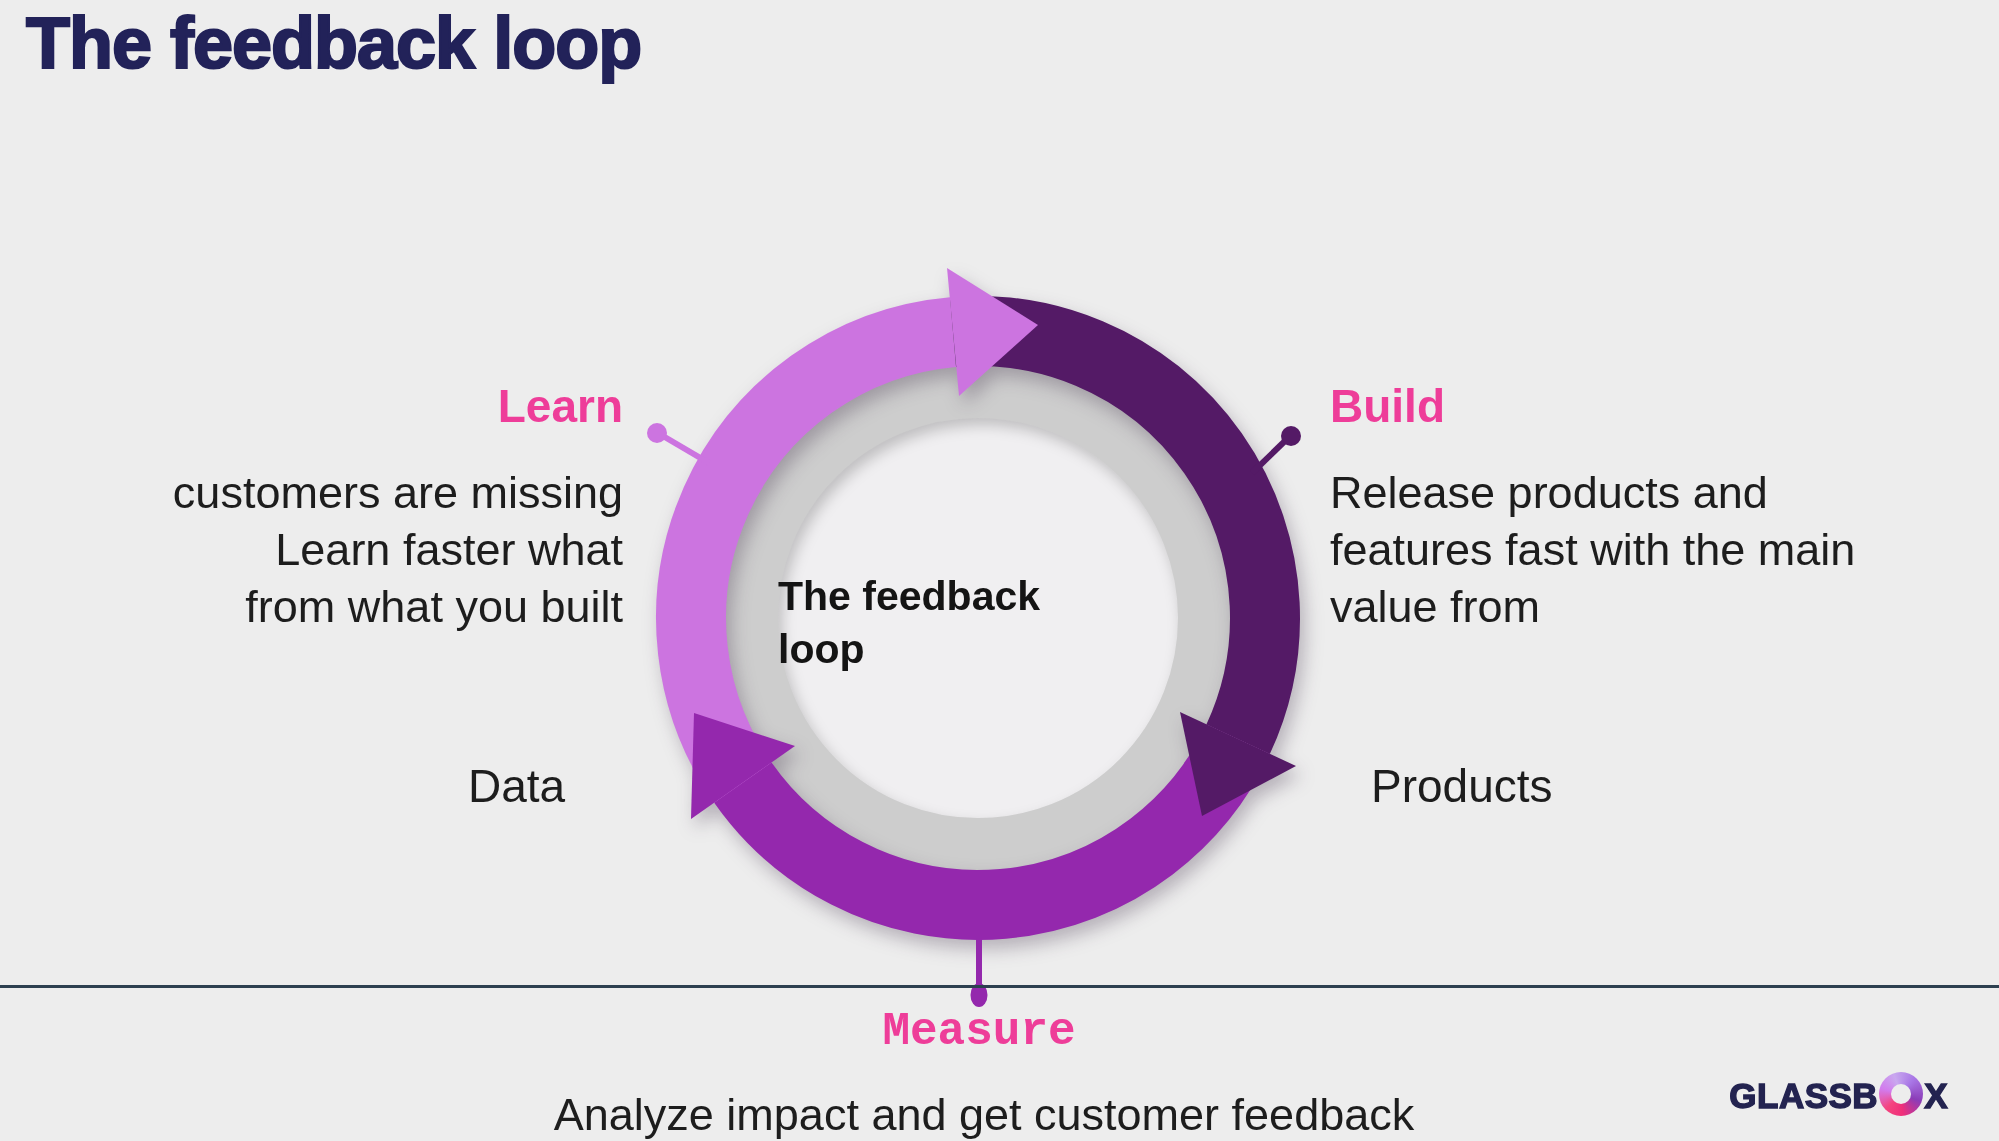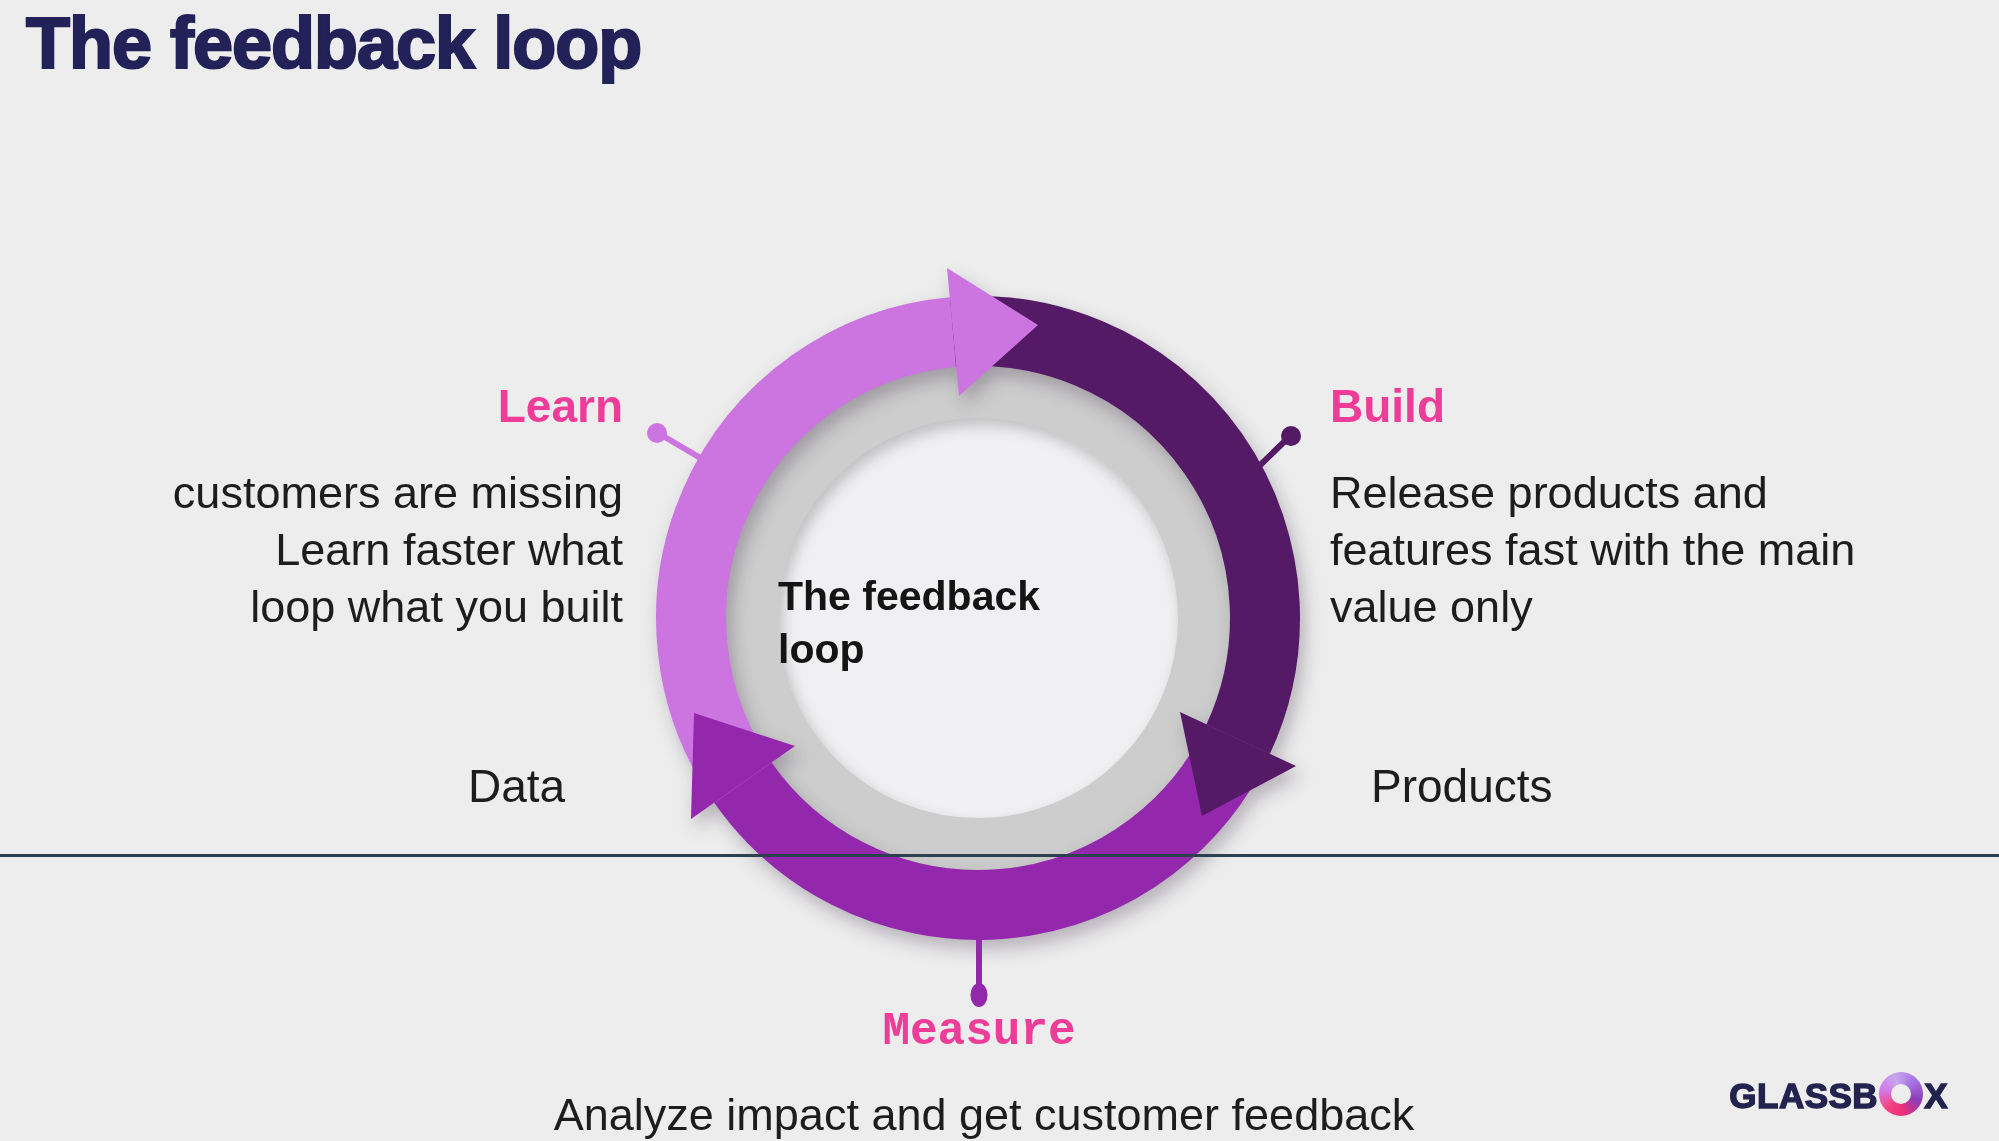--- a/index.html
+++ b/index.html
@@ -3,21 +3,21 @@
 <meta charset="utf-8">
 <style>
   html,body{margin:0;padding:0;}
   body{
     width:1999px;height:1141px;
     background:#ededed;
     font-family:"Liberation Sans", sans-serif;
     overflow:hidden;
     position:relative;
   }
-  .slide{position:absolute;inset:0;width:1999px;height:857px;}
+  .slide{position:absolute;inset:0;width:1999px;height:988px;}
 
   .page-title{
     position:absolute;left:26px;top:4px;
     font-size:72px;line-height:1.1;
     font-weight:800;
     color:#222259;
     -webkit-text-stroke:2.2px #222259;
     letter-spacing:-1px;
     margin:0;
   }
@@ -132,28 +132,28 @@
   <div class="center-label">
     <span>The feedback</span>
     <span>loop</span>
   </div>
 
 
   <div class="stage-name" style="left:323px;top:379px;width:300px;text-align:right;">Learn</div>
   <div class="desc align-right" style="left:143px;top:464px;width:480px;">
     <span>customers are missing</span>
     <span>Learn faster what</span>
-    <span>loop what you built</span>
+    <span>from what you built</span>
   </div>
 
   <div class="stage-name" style="left:1330px;top:379px;width:300px;text-align:left;">Build</div>
   <div class="desc align-left" style="left:1330px;top:464px;width:580px;">
     <span>Release products and</span>
     <span>features fast with the main</span>
-    <span>value only</span>
+    <span>value from</span>
   </div>
 
   <div class="label" style="left:468px;top:760px;">Data</div>
 
   <div class="label" style="left:1327px;top:760px;margin-left:44px;">Products</div>
 
   <div class="stage-name" style="left:829px;top:1006px;width:300px;text-align:center;font-family:Liberation Mono, monospace;">Measure</div>
   <div class="desc align-center" style="left:499px;top:1086px;width:970px;">Analyze impact and get customer feedback</div>
 
   <div class="logo">

